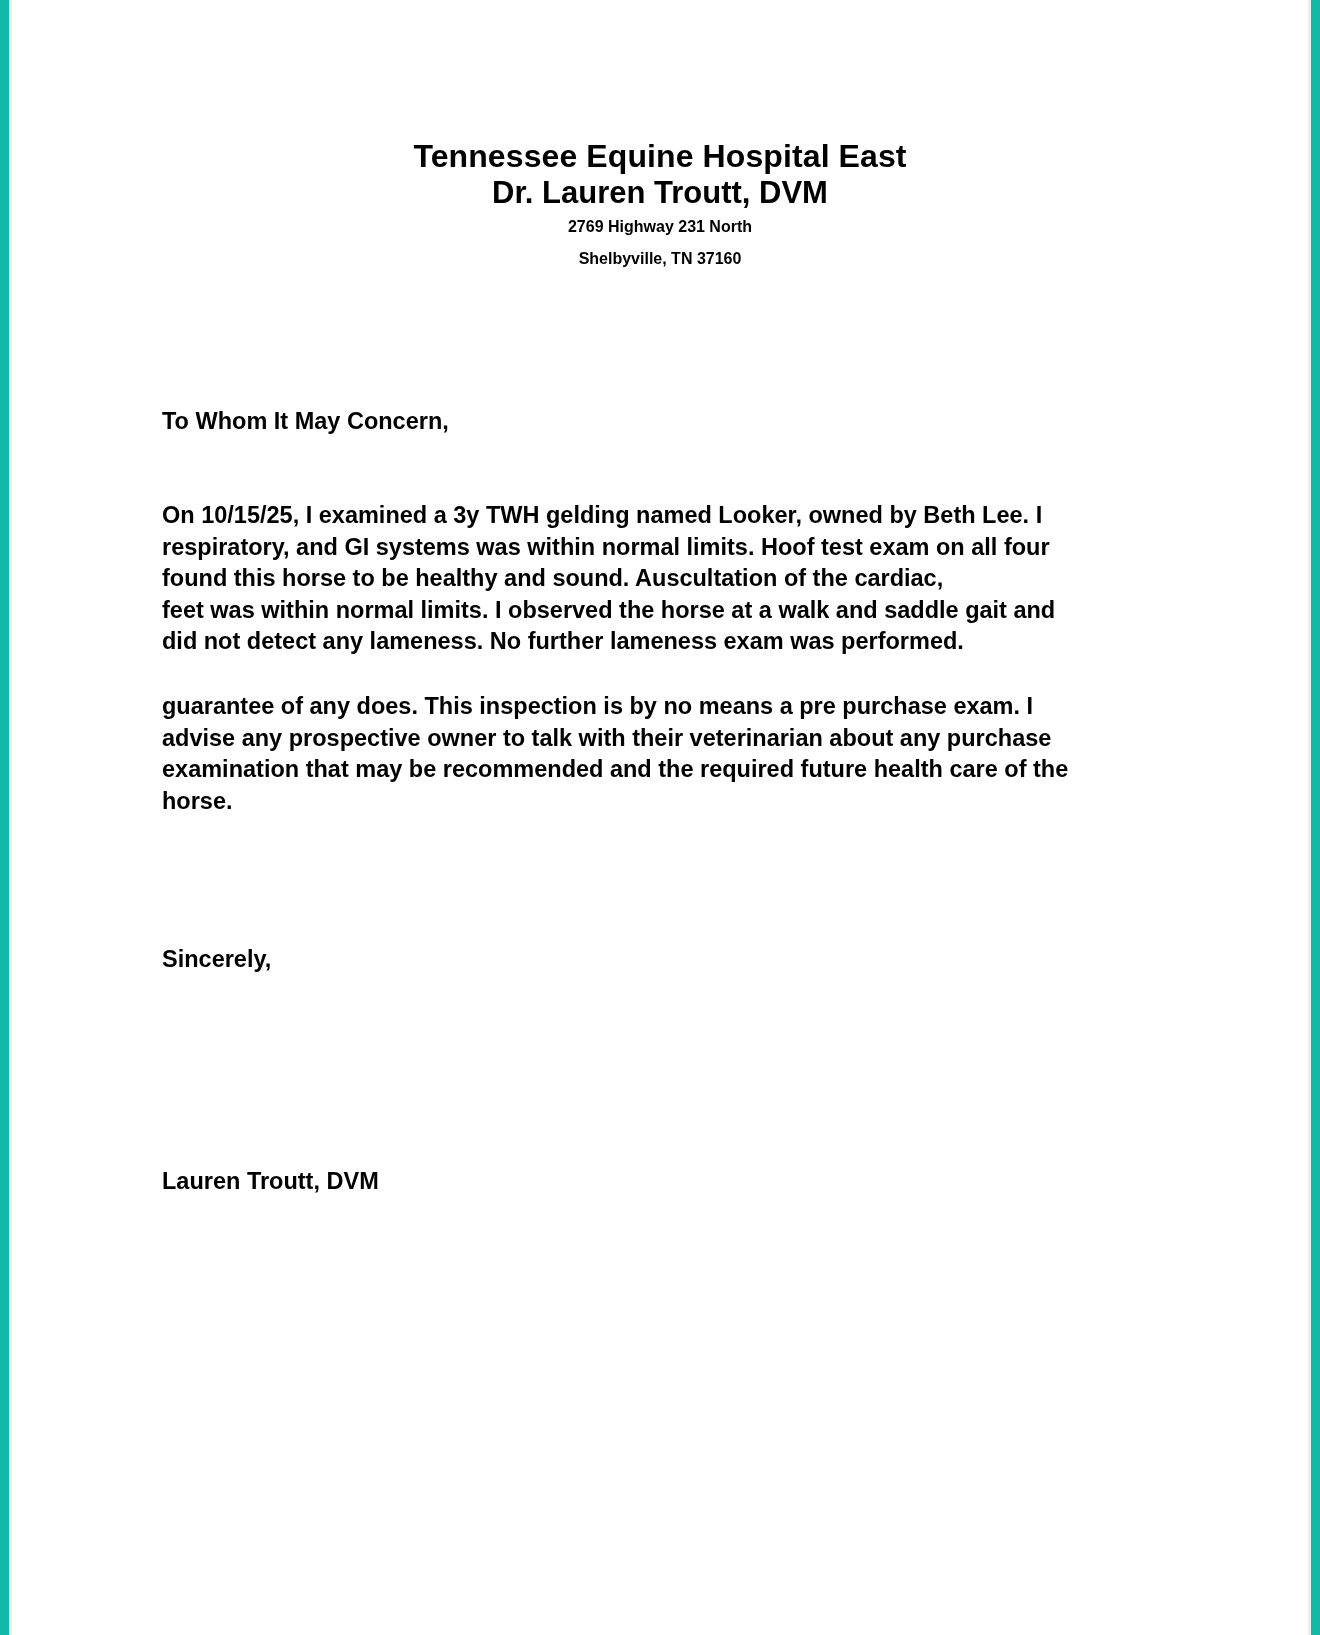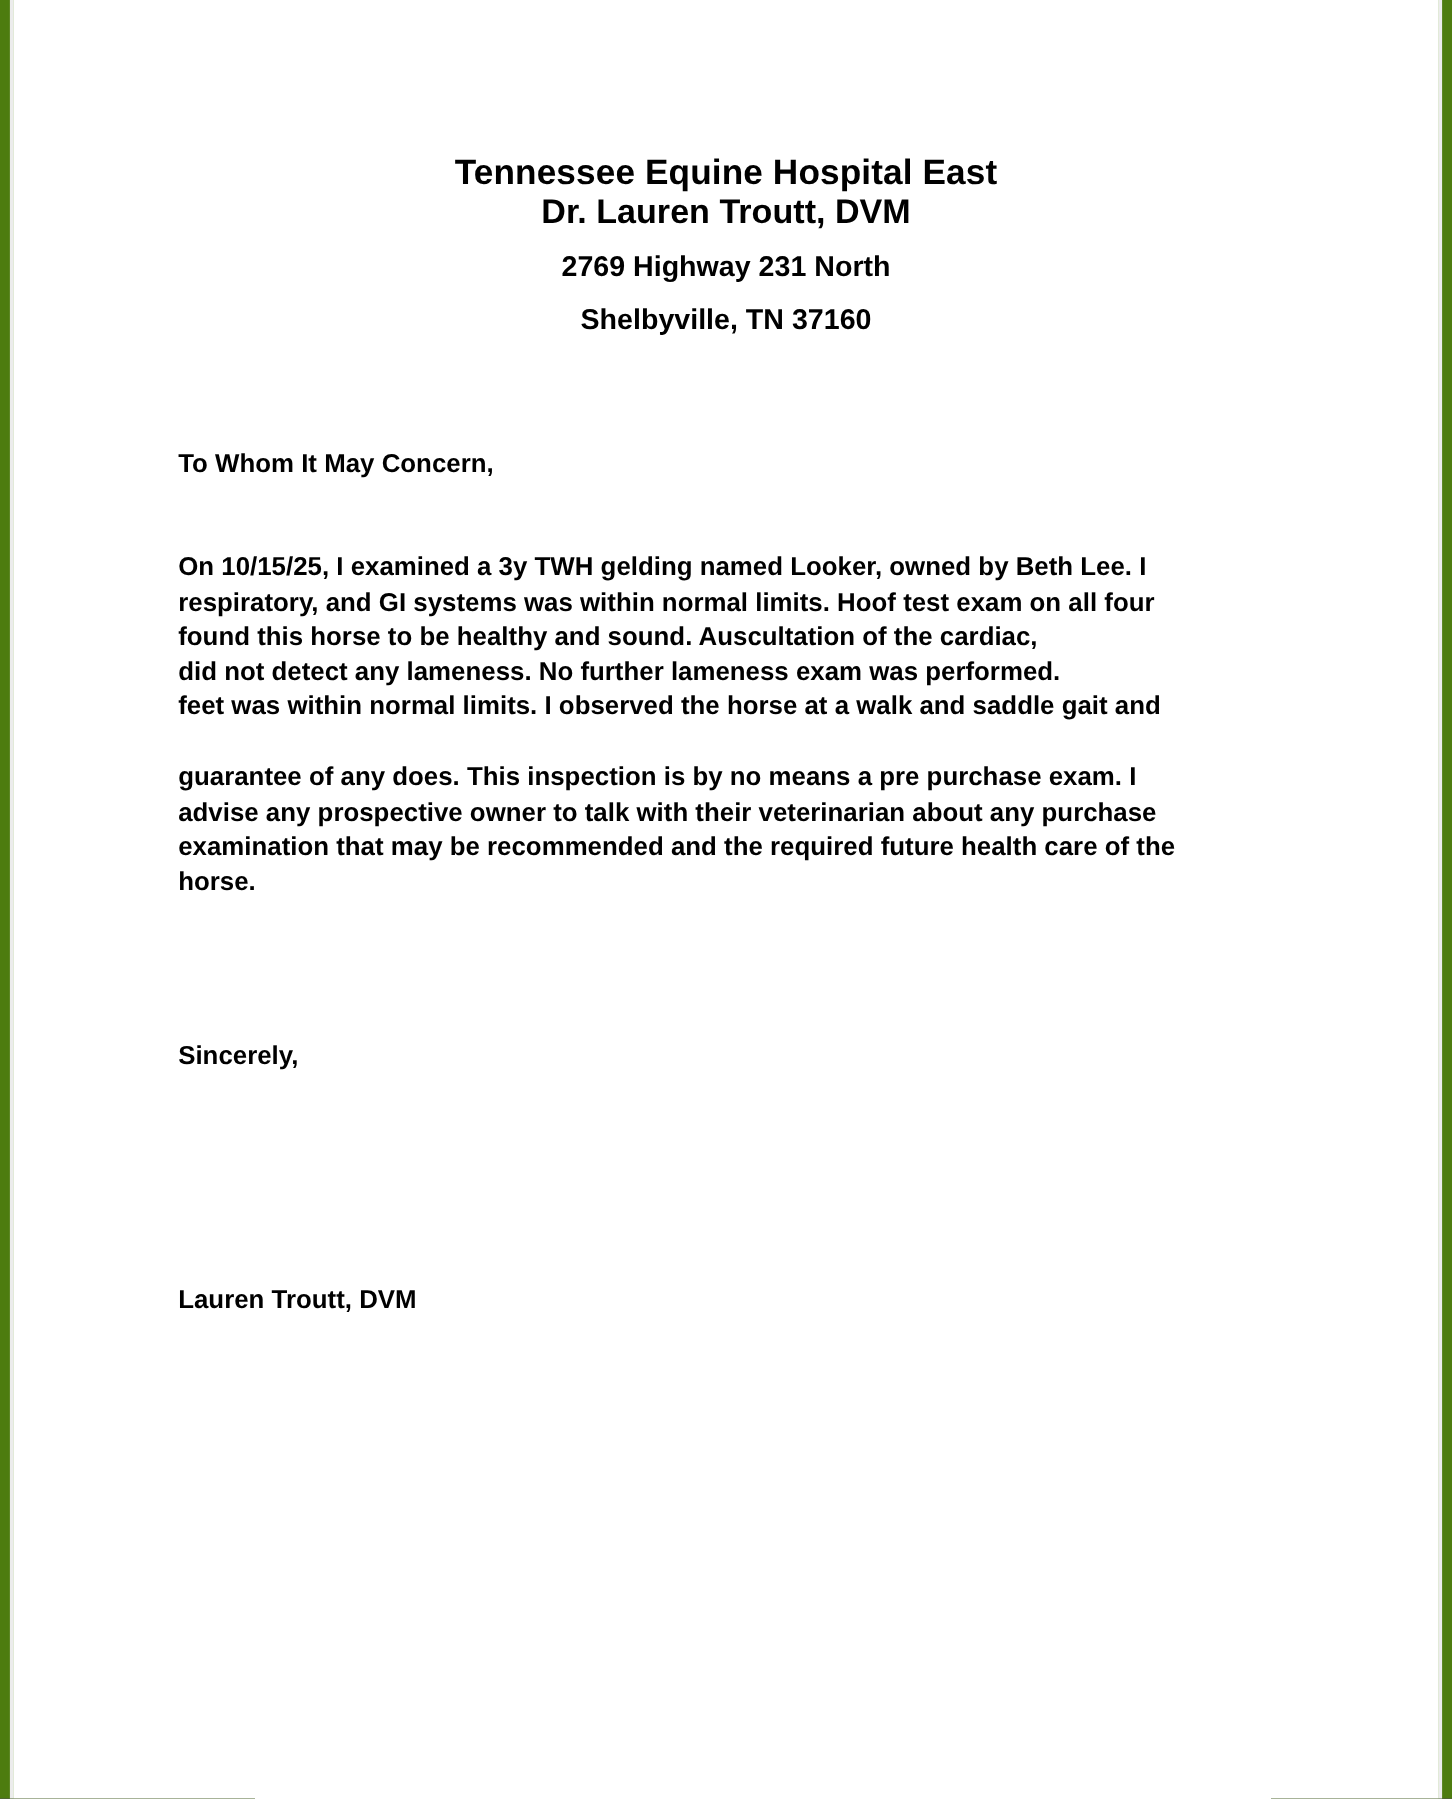--- a/index.html
+++ b/index.html
@@ -7,21 +7,21 @@
       padding: 0;
       width: 1320px;
       height: 1635px;
       overflow: hidden;
       background: #1b1b1c;
     }
     .viewer {
       position: absolute;
       left: 0; top: 0;
       width: 1320px; height: 1635px;
-      background: #4d7c0f;
+      background: #14b8a6;
     }
     .page-edge-left {
       position: absolute;
       left: 9px; top: 0;
       width: 3px; height: 1635px;
       background: #ececec;
     }
     .page-edge-right {
       position: absolute;
       left: 1308px; top: 0;
@@ -49,23 +49,23 @@
       margin: 0;
       letter-spacing: 0.1px;
     }
     .lh-sub {
       font-size: 31px;
       line-height: 37px;
       margin: 0;
       margin-top: -2px;
     }
     .lh-line {
-      font-size: 26px;
+      font-size: 16px;
       line-height: 31.6px;
-      margin: 16px;
+      margin: 0;
     }
     .body-text {
       position: absolute;
       left: 150px;
       width: 1010px;
       font-size: 23.5px;
       line-height: 31.6px;
       margin: 0;
     }
     .salutation { top: 406px; }
@@ -89,22 +89,22 @@
       <p class="lh-line">2769 Highway 231 North</p>
       <p class="lh-line">Shelbyville, TN 37160</p>
     </div>
 
     <p class="body-text salutation">To Whom It May Concern,</p>
 
     <div class="body-text para1">
       <div>On 10/15/25, I examined a 3y TWH gelding named Looker, owned by Beth Lee. I</div>
       <div>respiratory, and GI systems was within normal limits. Hoof test exam on all four</div>
       <div>found this horse to be healthy and sound. Auscultation of the cardiac,</div>
+      <div>feet was within normal limits. I observed the horse at a walk and saddle gait and</div>
       <div>did not detect any lameness. No further lameness exam was performed.</div>
-      <div>feet was within normal limits. I observed the horse at a walk and saddle gait and</div>
     </div>
 
     <div class="body-text para2">
       <div>guarantee of any does. This inspection is by no means a pre purchase exam. I</div>
       <div>advise any prospective owner to talk with their veterinarian about any purchase</div>
       <div>examination that may be recommended and the required future health care of the</div>
       <div>horse.</div>
     </div>
 
     <p class="body-text closing">Sincerely,</p>

